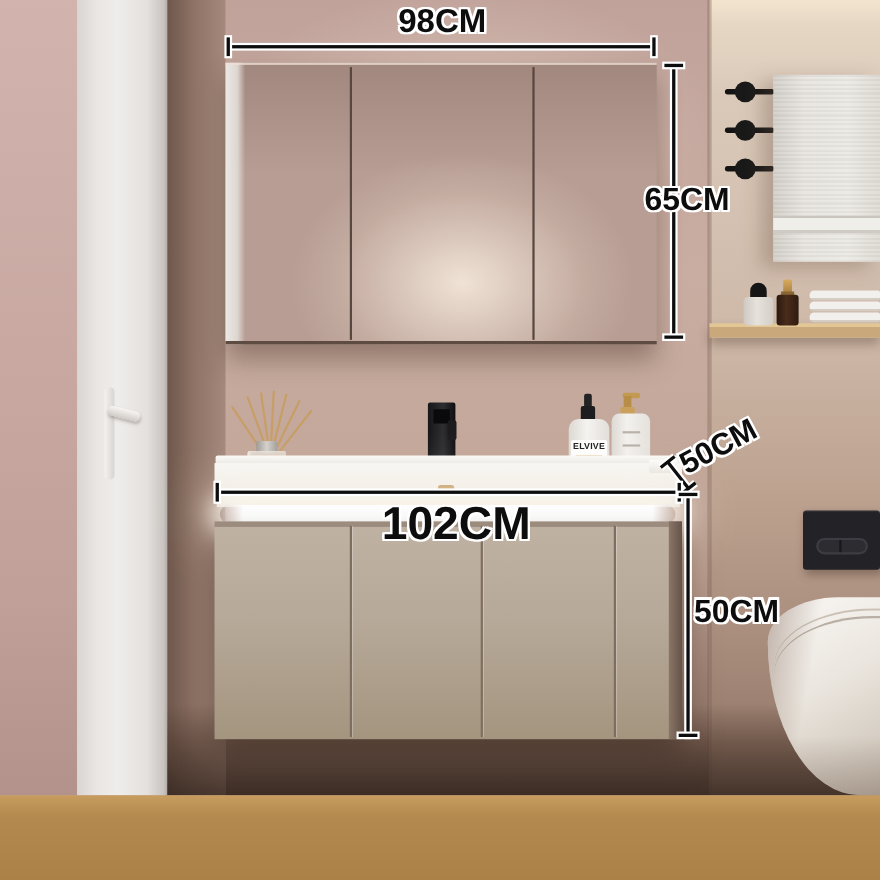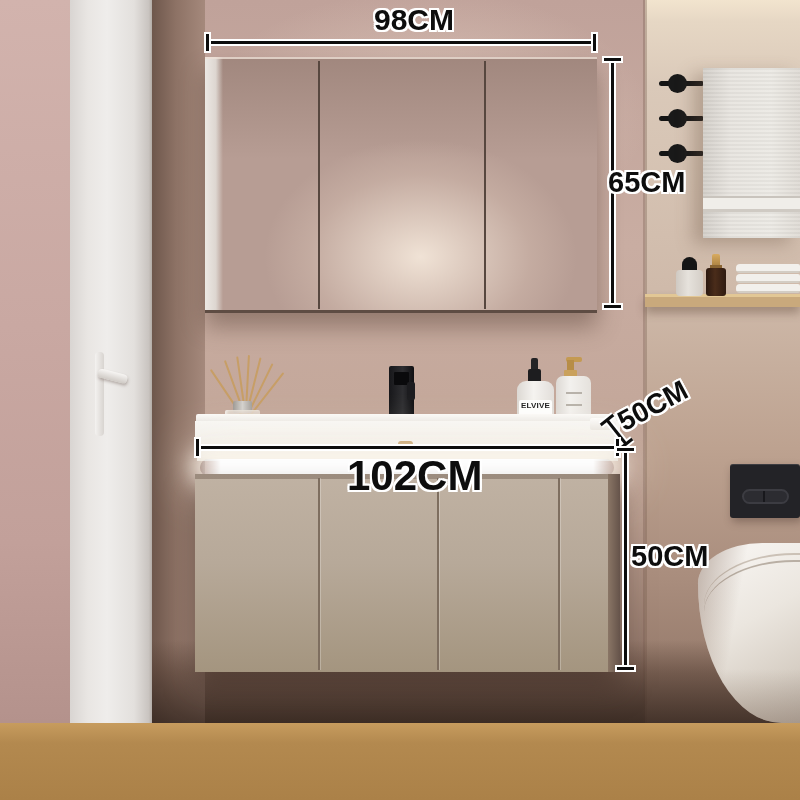--- a/index.html
+++ b/index.html
@@ -249,29 +249,29 @@
   <div class="abs" id="flush-plate">
     <div class="abs" id="flush-button"></div>
     <div class="abs" id="flush-divider"></div>
   </div>
   <div class="abs" id="toilet">
     <div class="abs toilet-seam" style="top:10px;border-top-color:#cbc1b6;"></div>
     <div class="abs toilet-seam" style="top:17px;border-top-color:#b9afa4;"></div>
     <div class="abs" id="toilet-shade"></div>
   </div>
 
-  <div class="abs dim-label" style="left:364px;top:3px;width:100px;text-align:center;font-size:30px;">98CM</div>
+  <div class="abs dim-label" style="left:352px;top:3px;width:100px;text-align:center;font-size:30px;">98CM</div>
   <div class="abs dim-h" style="left:207px;top:41px;width:388px;"></div>
   <div class="abs tick-v" style="left:206px;top:34px;"></div>
   <div class="abs tick-v" style="left:593px;top:34px;"></div>
 
   <div class="abs dim-v" style="left:611px;top:60px;height:247px;"></div>
   <div class="abs tick-h" style="left:604px;top:58px;"></div>
   <div class="abs tick-h" style="left:604px;top:305px;"></div>
-  <div class="abs dim-label" style="left:608px;top:166px;font-size:29px;">65CM</div>
+  <div class="abs dim-label" style="left:586px;top:166px;font-size:29px;">65CM</div>
 
   <svg class="abs" style="left:595px;top:380px;" width="110" height="80">
     <line x1="5.7" y1="45" x2="18.3" y2="35" stroke="#fff" stroke-width="7"></line>
     <line x1="24.7" y1="69" x2="37.3" y2="59" stroke="#fff" stroke-width="7"></line>
     <line x1="12" y1="40" x2="31" y2="64" stroke="#fff" stroke-width="7"></line>
     <line x1="12" y1="40" x2="31" y2="64" stroke="#0d0d0d" stroke-width="3"></line>
     <line x1="5.7" y1="45" x2="18.3" y2="35" stroke="#0d0d0d" stroke-width="3"></line>
     <line x1="24.7" y1="69" x2="37.3" y2="59" stroke="#0d0d0d" stroke-width="3"></line>
   </svg>
   <div class="abs dim-label" style="left:608px;top:390px;width:90px;text-align:center;font-size:28px;transform:rotate(-28deg);">50CM</div>

